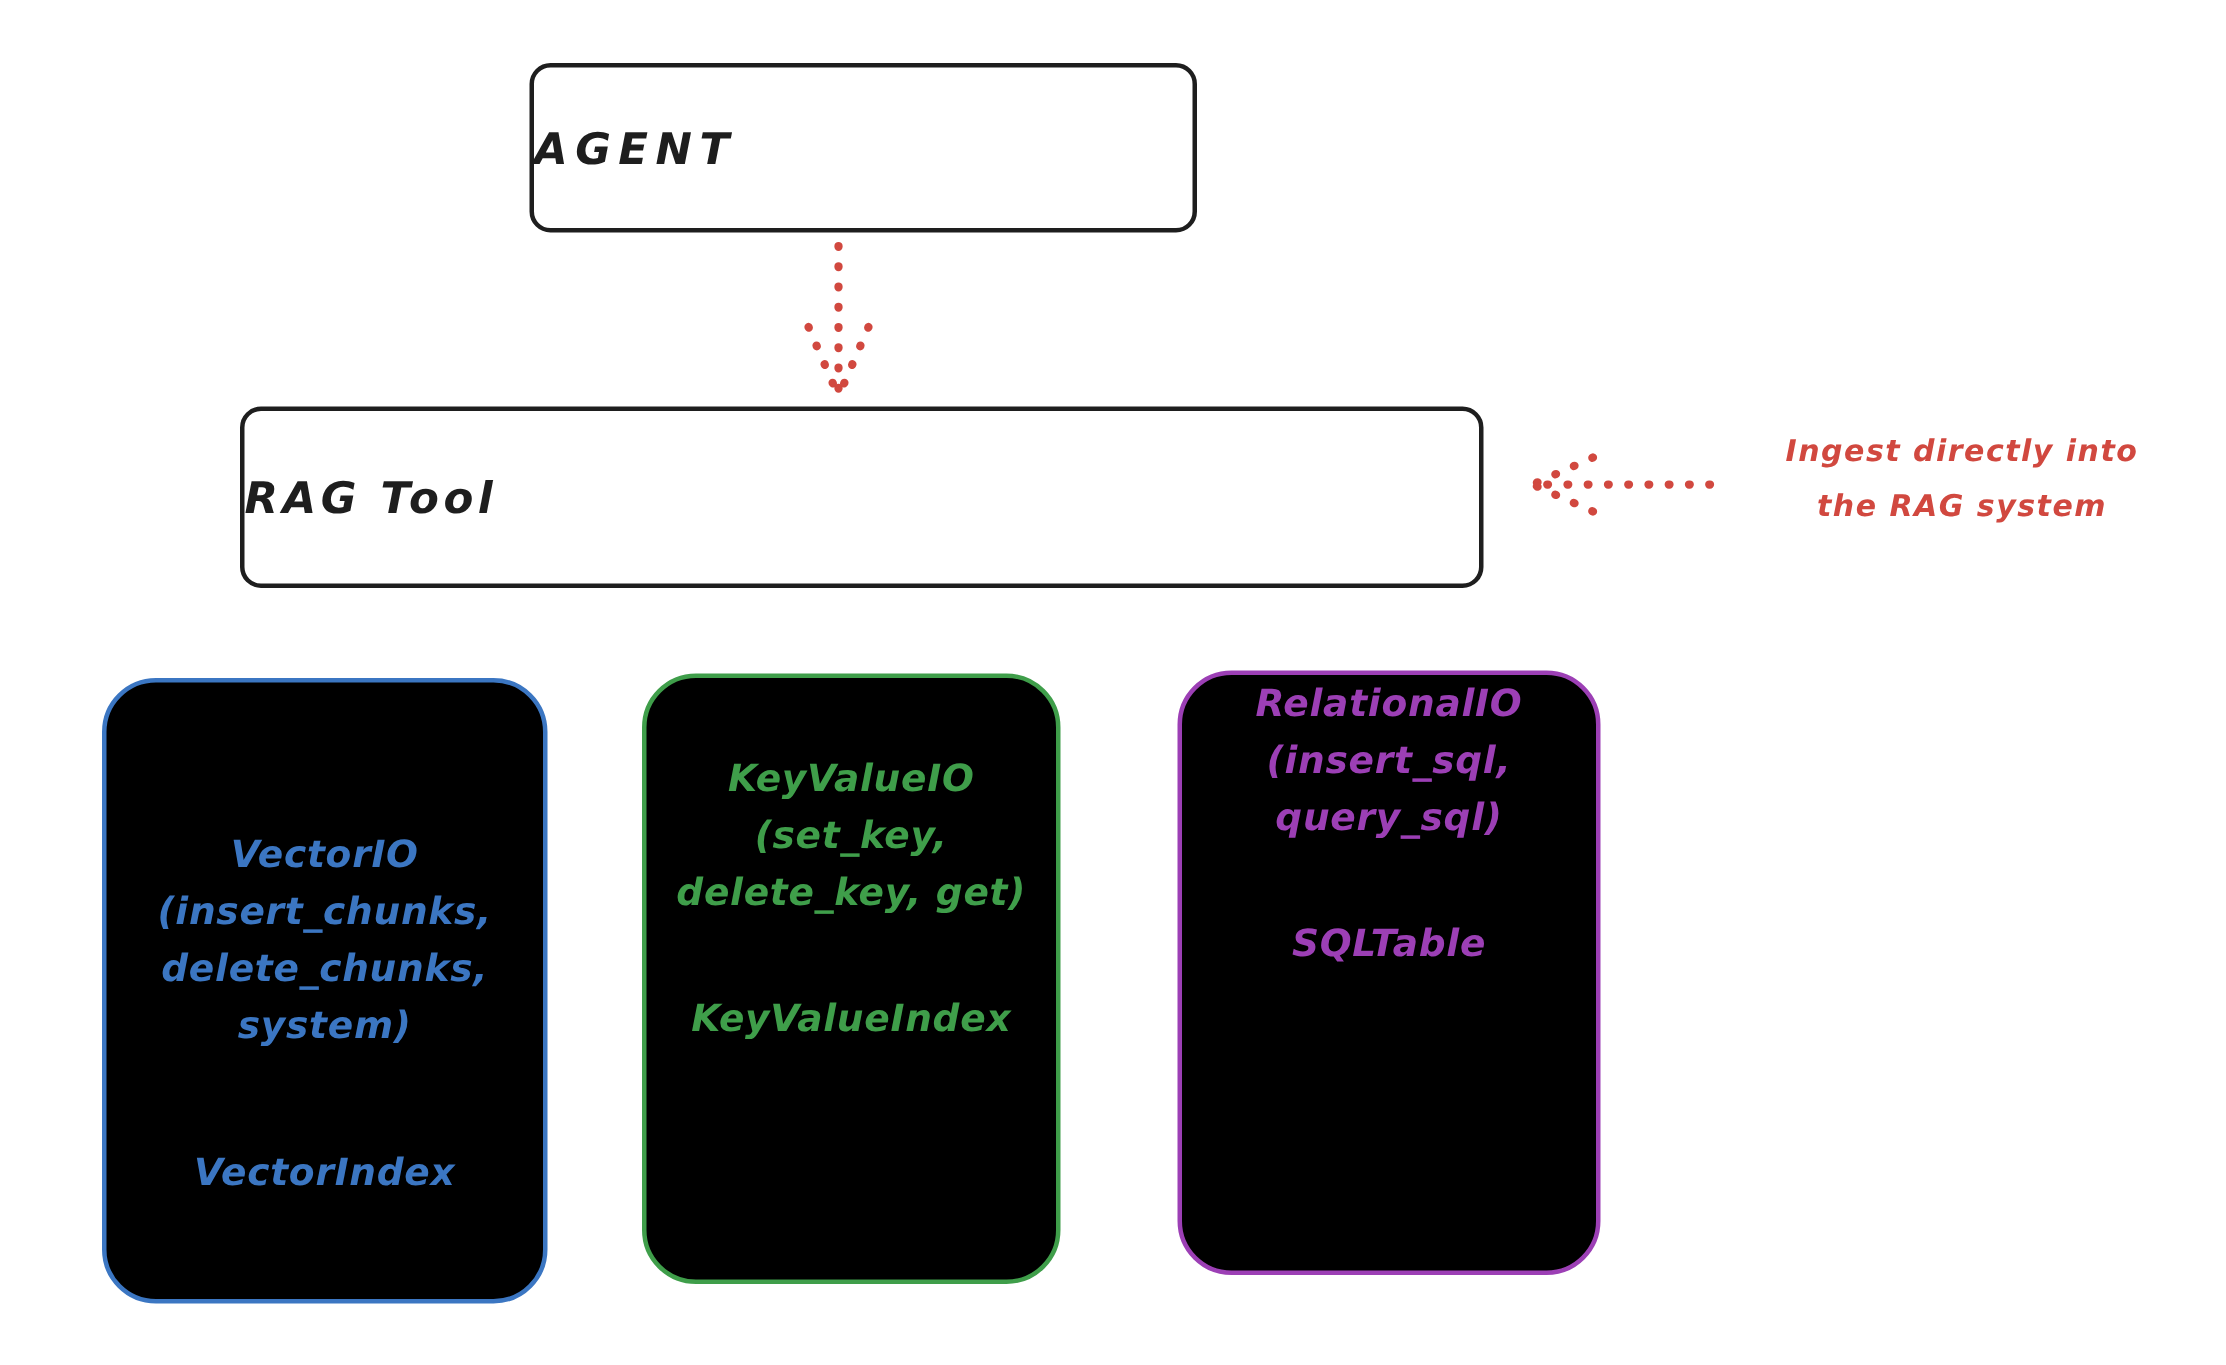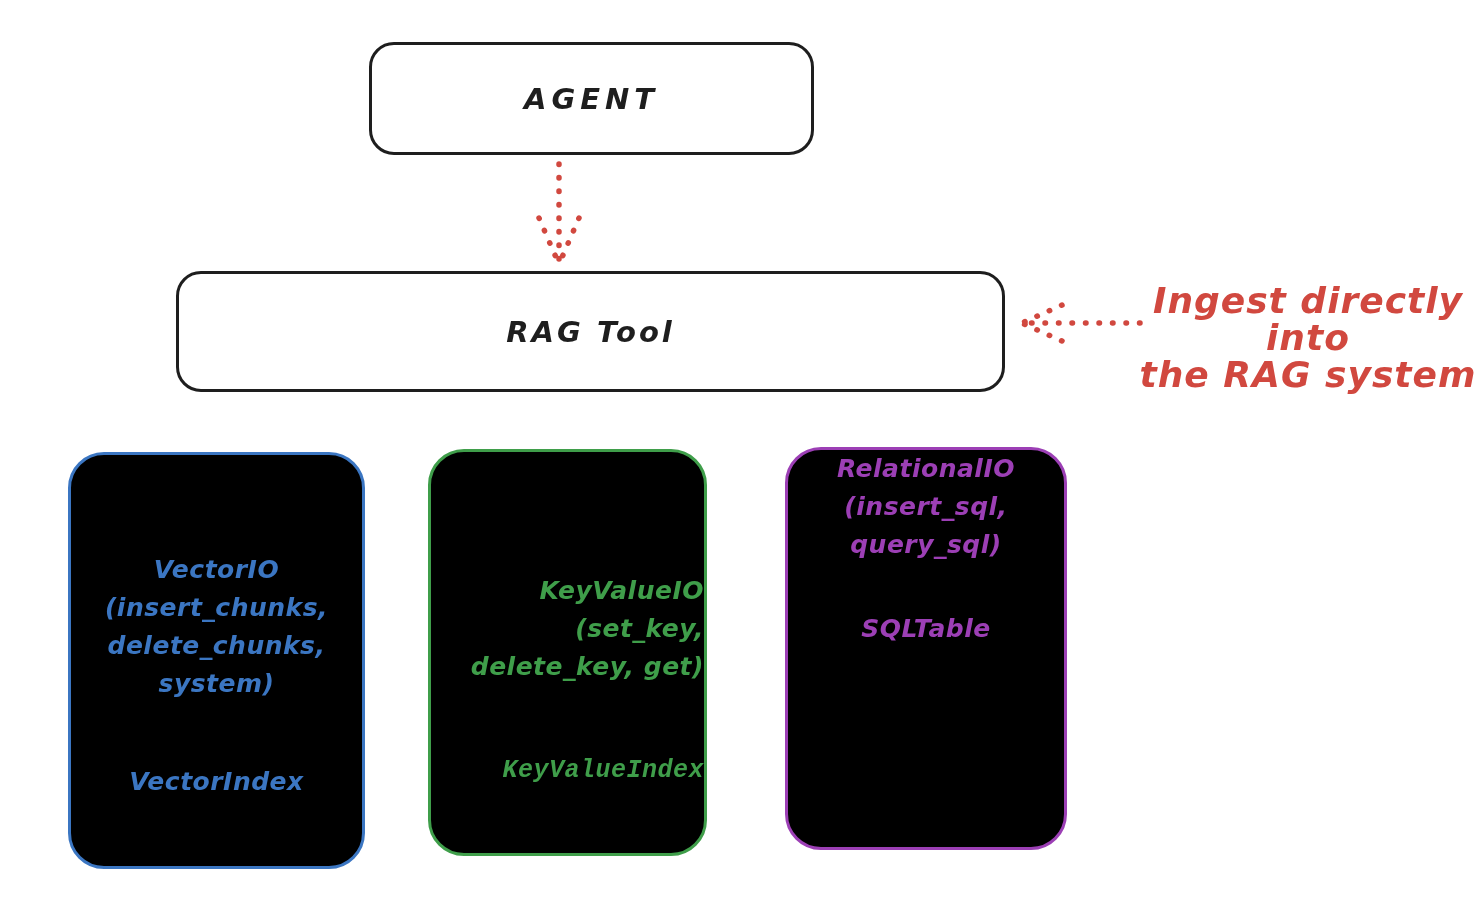--- a/index.html
+++ b/index.html
@@ -4,26 +4,25 @@
 <style>
   * { margin: 0; padding: 0; box-sizing: border-box; }
   html, body { width: 1484px; height: 910px; background: #ffffff; overflow: hidden; }
   body { font-family: "DejaVu Sans", sans-serif; position: relative; color: #1e1e1e; }
 
   .abs { position: absolute; }
 
   
   .node {
     border: 3.5px solid #1e1e1e;
-    border-radius: 25px;
+    border-radius: 14px;
     display: flex;
     align-items: center;
-    justify-content: center;
+    justify-content: flex-start;
     background: #ffffff;
-    margin-left: 16px;
   }
   .node-label {
     font-size: 29px;
     font-weight: 700;
     letter-spacing: 3px;
     font-style: italic;
   }
   .node-label.title-caps { letter-spacing: 5px; }
 
   
@@ -32,21 +31,21 @@
   #rag-box     { left: 160px; top: 271px; width: 829px; height: 121px; }
 
   
   #arrow-down  { left: 524px; top: 160px; width: 70px;  height: 108px; }
   #arrow-left  { left: 1018px; top: 298px; width: 130px; height: 50px; }
 
   
   #annotation {
     left: 1138px; top: 282px; width: 340px;
     text-align: center;
-    font-size: 36px;
+    font-size: 20px;
     font-weight: 700;
     font-style: italic;
     line-height: 37px;
     letter-spacing: 1px;
   }
 
   
   .io-box {
     border-width: 3.5px;
     border-style: solid;
@@ -56,25 +55,25 @@
     flex-direction: column;
     align-items: center;
     text-align: center;
     font-weight: 600;
     font-style: italic;
     font-size: 25px;
     line-height: 38px;
     letter-spacing: 0.5px;
   }
   #vector-io-box     { left: 68px;  top: 452px; width: 297px; height: 417px; padding-top: 96px;  }
-  #key-value-io-box  { left: 428px; top: 449px; width: 279px; height: 407px; padding-top: 120px; align-items: flex-end; }
+  #key-value-io-box  { left: 428px; top: 449px; width: 279px; height: 407px; padding-top: 48px; }
   #relational-io-box { left: 785px; top: 447px; width: 282px; height: 403px; }
 
   .index-label { margin-top: 60px; }
-  #key-value-io-box .index-label  { margin-top: 66px; font-family: Liberation Mono, monospace; }
+  #key-value-io-box .index-label  { margin-top: 46px; }
   #relational-io-box .index-label { margin-top: 46px; }
 
   svg { display: block; overflow: visible; }
 </style>
 </head>
 <body>
 
 <div class="node abs" id="agent-box">
   <span class="node-label title-caps">AGENT</span>
 </div>

